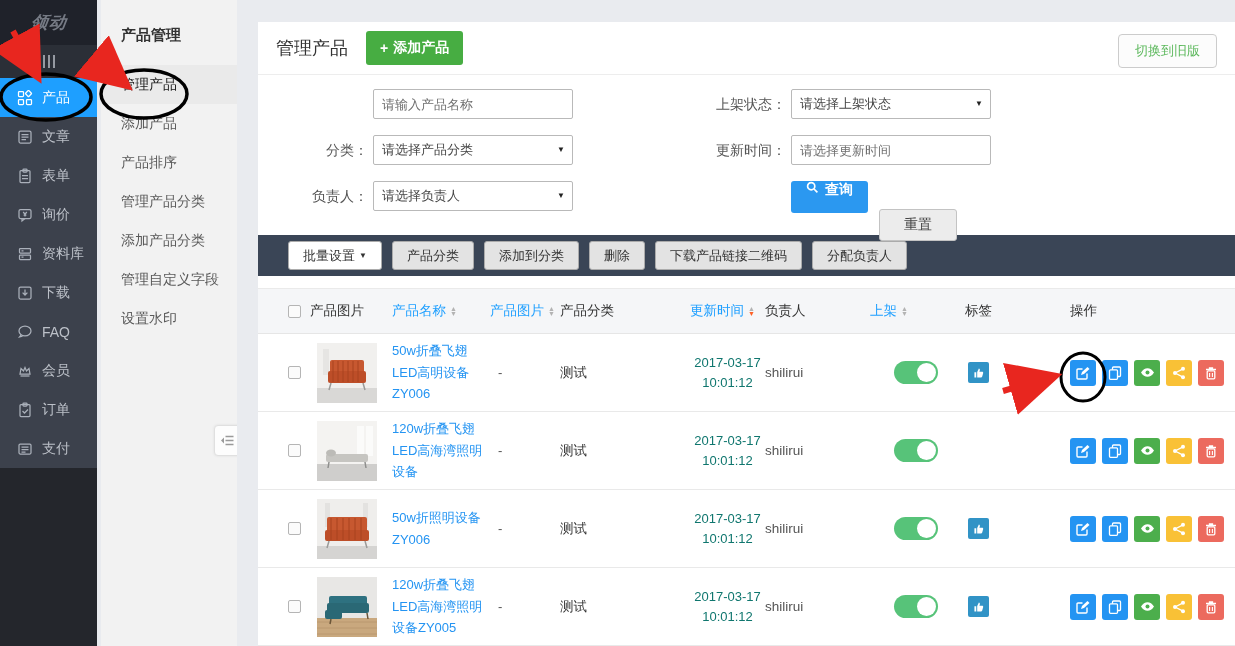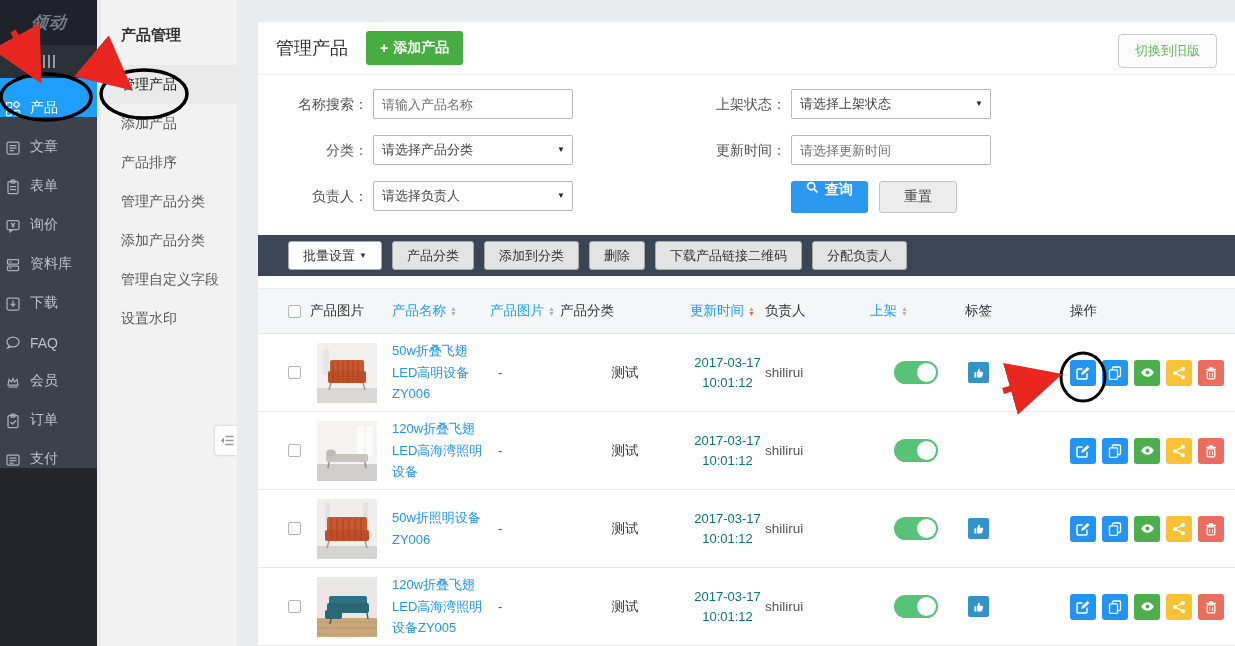--- a/index.html
+++ b/index.html
@@ -6,21 +6,21 @@
   html,body { width:1235px; height:646px; overflow:hidden; }
   body { font-family:"Liberation Sans","DejaVu Sans",sans-serif; background:#e9ebef; position:relative; }
 
   
   .sidebar { position:absolute; left:0; top:0; width:97px; height:646px; display:flex; flex-direction:column; background:#24262c; }
   .logo-area { height:45px; background:#1f222a; display:flex; align-items:center; justify-content:center; }
   .logo-text { color:#767b85; font-size:17px; font-weight:bold; font-style:italic; transform:skewX(-8deg); letter-spacing:1px; }
   .bars-row { height:33px; background:#2b2f37; display:flex; align-items:center; justify-content:center; gap:3px; cursor:pointer; }
   .bars-row i { display:block; width:2px; height:13px; background:#9599a1; }
   .nav { background:#3c414c; }
-  .nav-item { height:39px; display:flex; align-items:flex-end; padding-left:5px; color:#bcc0c8; font-size:14px; cursor:pointer; }
+  .nav-item { height:39px; display:flex; align-items:center; padding-left:17px; color:#bcc0c8; font-size:14px; cursor:pointer; }
   .nav-item .icon { width:16px; height:16px; margin-right:9px; flex:none; display:flex; }
   .nav-item svg { stroke:#aab0ba; fill:none; stroke-width:1.25; }
   .nav-item.active { background:#1e9fff; color:#fff; }
   .nav-item.active svg { stroke:#fff; }
   .sidebar-filler { flex:1; background:#24262c; }
 
   
   .submenu { position:absolute; left:101px; top:0; width:140px; height:646px; background:#f2f2f2; }
   .submenu-title { padding:26px 0 20px 20px; font-size:15px; font-weight:bold; color:#333; }
   .sub-item { height:39px; line-height:39px; padding-left:20px; font-size:14px; color:#595959; cursor:pointer; }
@@ -44,41 +44,41 @@
   .f-label.l-right { left:418px; }
   .f-field { position:absolute; width:200px; height:30px; border:1px solid #b9b9b9; border-radius:2px; background:#fff; font-size:13px; color:#555; }
   .f-field.f-left { left:115px; }
   .f-field.f-right { left:533px; }
   input.f-field { padding:0 8px; outline:none; }
   input.f-field::placeholder { color:#6f6f6f; opacity:1; }
   .fake-select { line-height:28px; padding:0 20px 0 8px; cursor:pointer; color:#444; }
   .fake-select .caret { position:absolute; right:7px; top:0; font-size:8px; color:#222; line-height:28px; }
   .f-buttons { position:absolute; left:533px; top:0; display:flex; gap:11px; }
   .search-btn { background:#2b98f0; border:none; border-radius:3px; color:#fff; font-size:14px; height:32px; padding:0 15px; display:flex; align-items:flex-start; gap:6px; cursor:pointer; font-weight:bold; }
-  .reset-btn { background:#ececec; border:1px solid #c3c3c3; border-radius:3px; color:#454545; font-size:14px; height:32px; padding:0 24px; cursor:pointer; }
+  .reset-btn { background:#ececec; border:1px solid #c3c3c3; border-radius:3px; color:#454545; font-size:14px; height:32px; padding:0 24px; cursor:pointer;margin-top:28px; }
 
   
   .bulk-bar { height:41px; background:#3a4556; display:flex; align-items:center; padding-left:30px; gap:10px; }
   .bulk-btn { background:#e3e3e3; border:1px solid #ababab; border-radius:3px; font-size:13px; color:#333; height:29px; padding:0 14px; cursor:pointer; }
   .bulk-btn.white { background:#fff; display:flex; align-items:center; gap:4px; }
   .bulk-btn .caret { font-size:8px; }
 
   
   .tgrid { display:grid; grid-template-columns:52px 82px 98px 70px 130px 75px 105px 95px 105px 1fr; align-items:center; }
   .thead { margin-top:12px; background:#f5f6f8; height:46px; border-top:1px solid #eaeaea; border-bottom:1px solid #e6e6e6; font-size:13.5px; color:#333; }
   .th { display:flex; align-items:center; gap:4px; }
   .th.sortable { color:#1e9fff; cursor:pointer; }
   .sorter { display:flex; flex-direction:column; line-height:5px; font-size:7px; color:#b3b3b3; }
   .sorter .on { color:#ff6126; }
   .trow { height:78px; border-bottom:1px solid #e9e9e9; background:#fff; }
   .cb { width:13px; height:13px; border:1px solid #b5b5b5; border-radius:2px; background:#fbfbfb; margin-left:30px; cursor:pointer; }
   .pimg { width:60px; height:60px; margin-left:7px; display:block; }
   .pname { font-size:13px; color:#2494f2; line-height:1.65; cursor:pointer; }
   .pprice { font-size:13px; color:#555; padding-left:8px; }
-  .pcat { font-size:13.5px; color:#333; text-align:center; }
+  .pcat { font-size:13.5px; color:#333; }
   .pdate { font-size:13px; color:#0f766e; line-height:1.5;text-align:center; }
   .powner { font-size:13.5px; color:#555; }
   .toggle { width:44px; height:23px; background:#57c379; border-radius:12px; position:relative; margin-left:24px; cursor:pointer; }
   .toggle .knob { position:absolute; right:2px; top:2px; width:19px; height:19px; border-radius:50%; background:#fff; }
   .tagbox { width:21px; height:21px; background:#3193c6; border-radius:2px; display:flex; align-items:center; justify-content:center; margin-left:3px; }
   .actions { display:flex; gap:6px; }
   .abtn { width:26px; height:26px; border:none; border-radius:3px; display:flex; align-items:center; justify-content:center; cursor:pointer; }
   .abtn.edit, .abtn.copy { background:#2494f2; }
   .abtn.view { background:#4cae4c; }
   .abtn.share { background:#f9c136; }
@@ -225,21 +225,20 @@
       <span class="page-title">管理产品</span>
       <button class="add-btn">
         <span>+</span>
         <span>添加产品</span>
       </button>
       <button class="legacy-btn">切换到旧版</button>
     </div>
 
     <div class="filters">
       <div class="f-row">
-        <span class="f-label l-left">名称搜索：</span>
         <input class="f-field f-left" type="text" placeholder="请输入产品名称" style="">
         <span class="f-label l-right">上架状态：</span>
         <div class="f-field f-right fake-select">
           <span>请选择上架状态</span>
           <span class="caret">▼</span>
         </div>
       </div>
       <div class="f-row">
         <span class="f-label l-left">分类：</span>
         <div class="f-field f-left fake-select">

